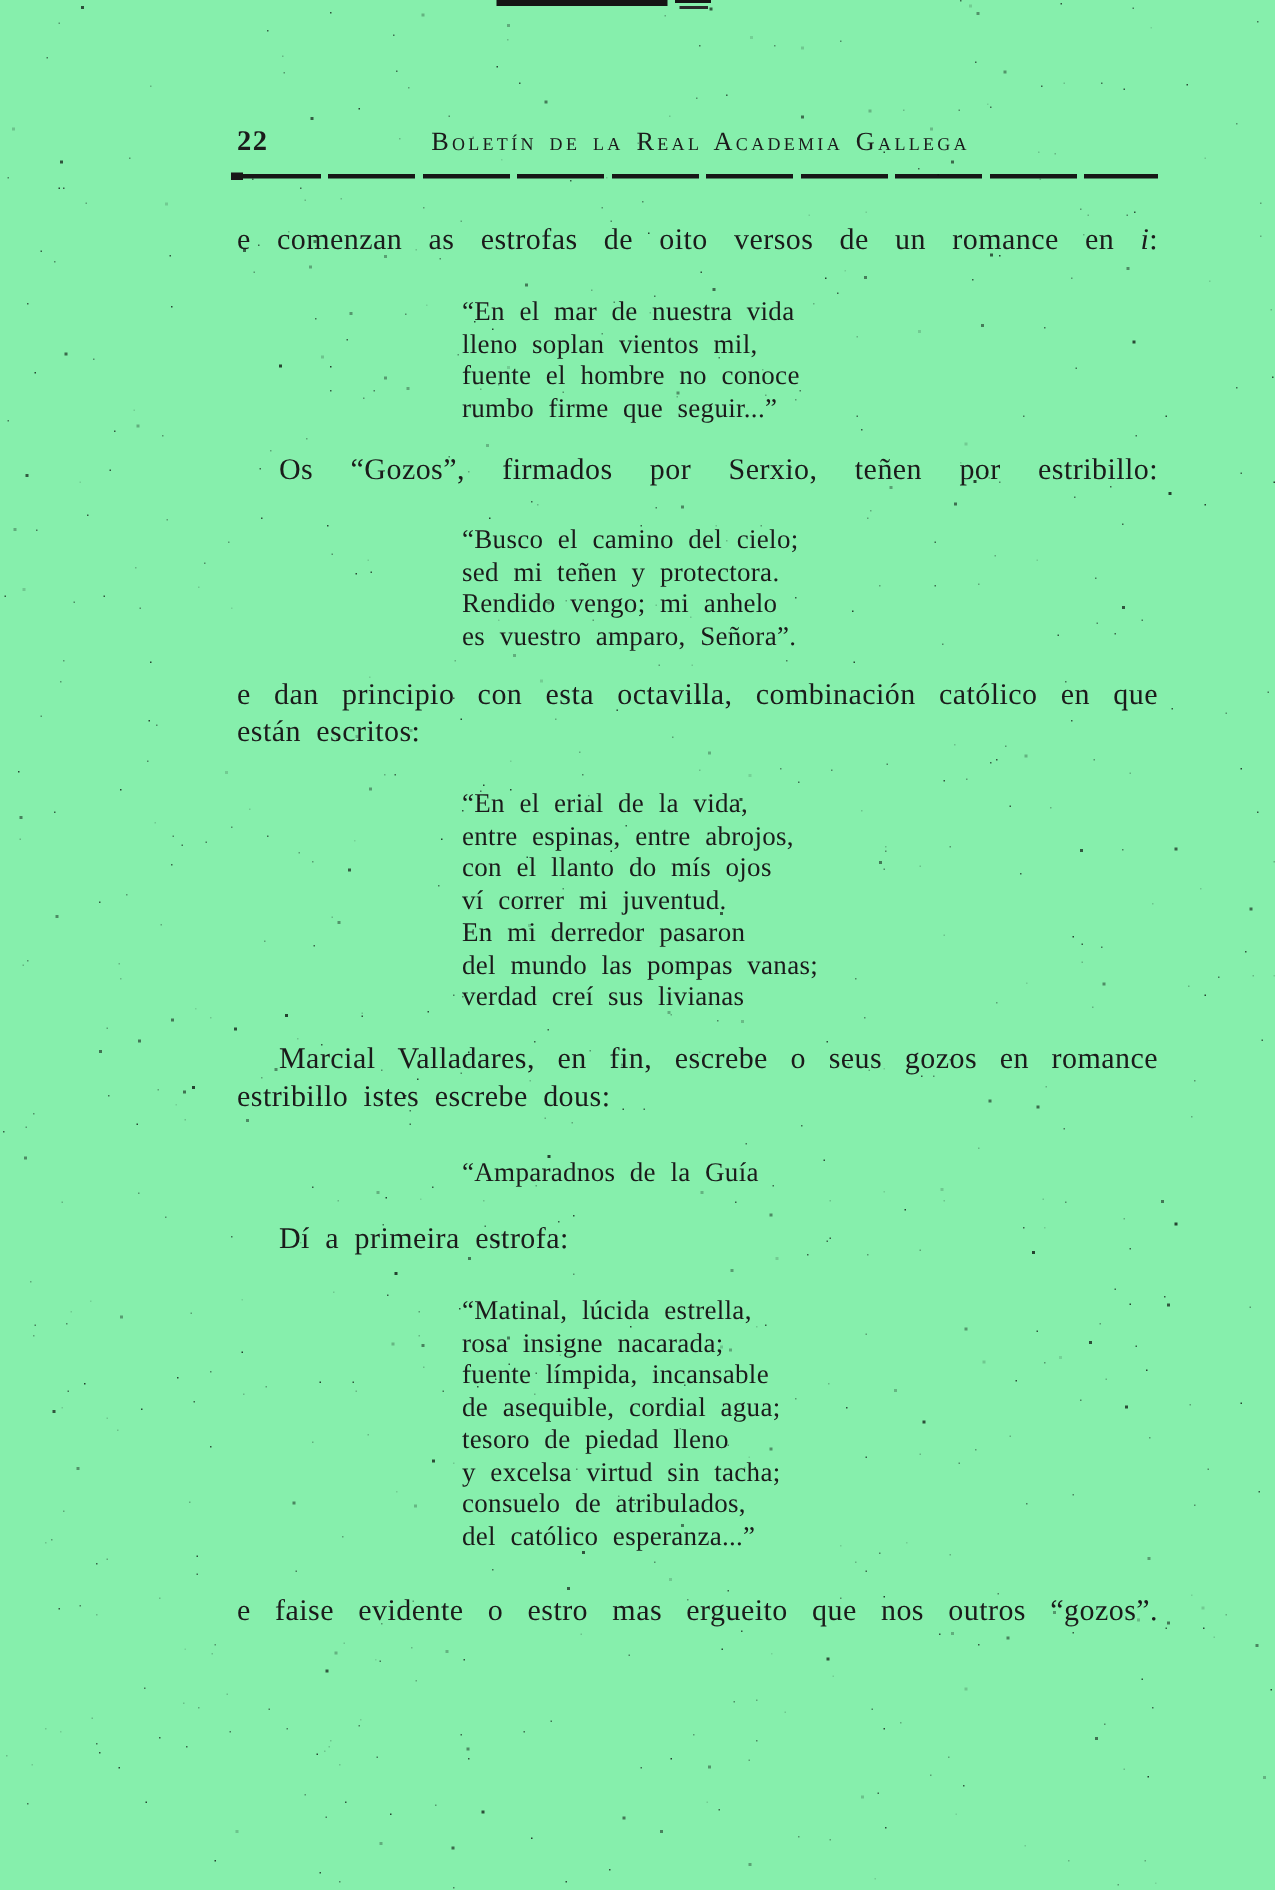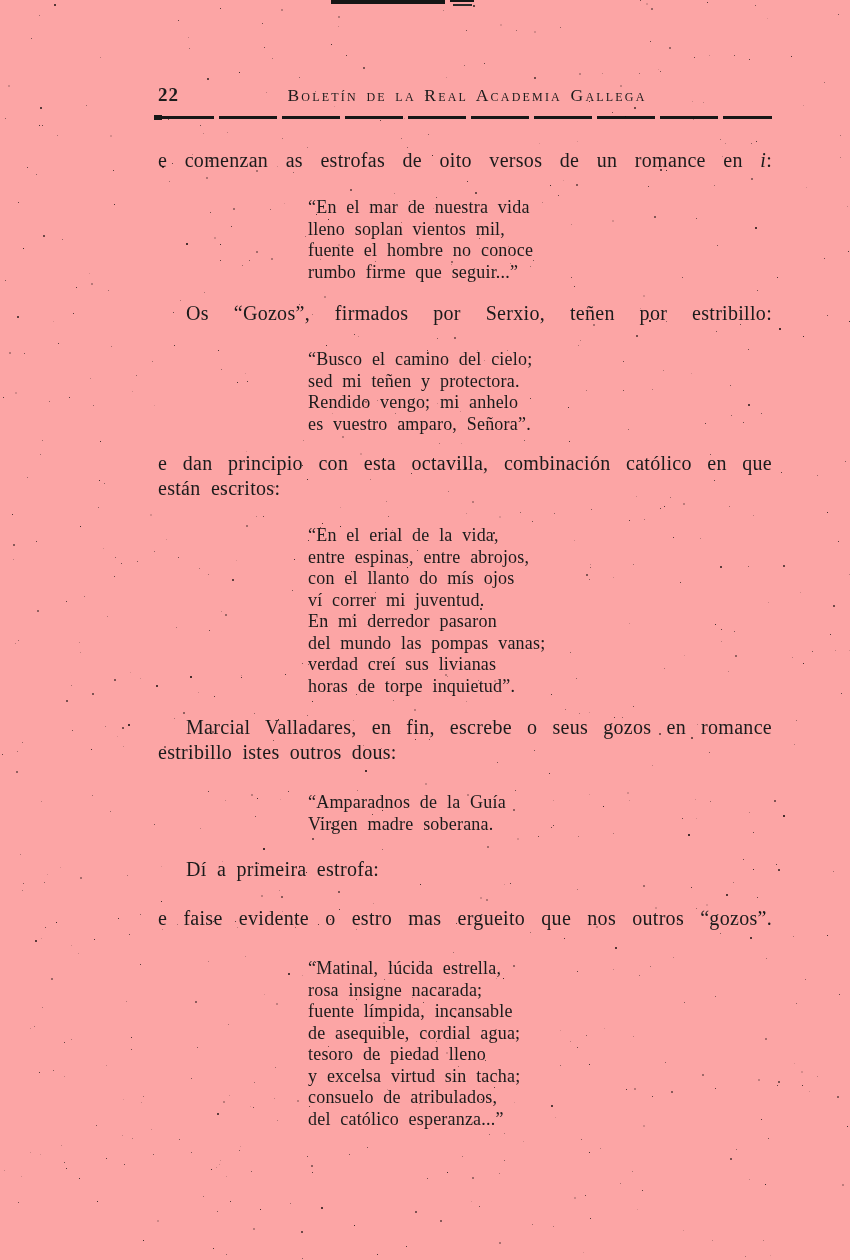--- a/index.html
+++ b/index.html
@@ -4,21 +4,21 @@
 <style>
   html, body {
     margin: 0;
     padding: 0;
     background: #ffffff;
   }
   .page {
     position: relative;
     width: 850px;
     height: 1260px;
-    background: #fca5a5;
+    background: #86efac;
     overflow: hidden;
     font-family: "Liberation Serif", "DejaVu Serif", serif;
     color: #1b1b1b;
   }
   .noise-layer {
     position: absolute;
     inset: 0;
     pointer-events: none;
     z-index: 3;
   }
@@ -156,45 +156,43 @@
         <div class="line left"><span>están escritos:</span></div>
       </div>
       <div class="block verse">
         <div class="line left"><span>“En el erial de la vida,</span></div>
         <div class="line left"><span>entre espinas, entre abrojos,</span></div>
         <div class="line left"><span>con el llanto do mís ojos</span></div>
         <div class="line left"><span>ví correr mi juventud.</span></div>
         <div class="line left"><span>En mi derredor pasaron</span></div>
         <div class="line left"><span>del mundo las pompas vanas;</span></div>
         <div class="line left"><span>verdad creí sus livianas</span></div>
-        <div class="line left"><span>horas de torpe inquietud”.</span></div>
       </div>
       <div class="block para">
         <div class="line full indent"><span>Marcial Valladares, en fin, escrebe o seus gozos en romance</span></div>
-        <div class="line left"><span>estribillo istes outros dous:</span></div>
+        <div class="line left"><span>estribillo istes escrebe dous:</span></div>
       </div>
       <div class="block verse">
         <div class="line left"><span>“Amparadnos de la Guía</span></div>
-        <div class="line left"><span>Virgen madre soberana.</span></div>
       </div>
       <div class="block para">
         <div class="line left indent"><span>Dí a primeira estrofa:</span></div>
-      </div>
-      <div class="block para">
-        <div class="line full"><span>e faise evidente o estro mas ergueito que nos outros “gozos”.</span></div>
       </div>
       <div class="block verse">
         <div class="line left"><span>“Matinal, lúcida estrella,</span></div>
         <div class="line left"><span>rosa insigne nacarada;</span></div>
         <div class="line left"><span>fuente límpida, incansable</span></div>
         <div class="line left"><span>de asequible, cordial agua;</span></div>
         <div class="line left"><span>tesoro de piedad lleno</span></div>
         <div class="line left"><span>y excelsa virtud sin tacha;</span></div>
         <div class="line left"><span>consuelo de atribulados,</span></div>
         <div class="line left"><span>del católico esperanza...”</span></div>
+      </div>
+      <div class="block para">
+        <div class="line full"><span>e faise evidente o estro mas ergueito que nos outros “gozos”.</span></div>
       </div>
     </div>
 
   <div class="noise-layer" id="noise-layer">
       <div style="position:absolute;left:320px;top:259px;width:1px;height:1px;background:#000;opacity:0.28"></div>
       <div style="position:absolute;left:504px;top:884px;width:1px;height:1px;background:#000;opacity:0.17"></div>
       <div style="position:absolute;left:530px;top:266px;width:1px;height:1px;background:#000;opacity:0.35"></div>
       <div style="position:absolute;left:768px;top:1138px;width:1px;height:1px;background:#000;opacity:0.54"></div>
       <div style="position:absolute;left:162px;top:166px;width:2px;height:2px;background:#000;opacity:0.58"></div>
       <div style="position:absolute;left:199px;top:568px;width:1px;height:1px;background:#000;opacity:0.32"></div>

